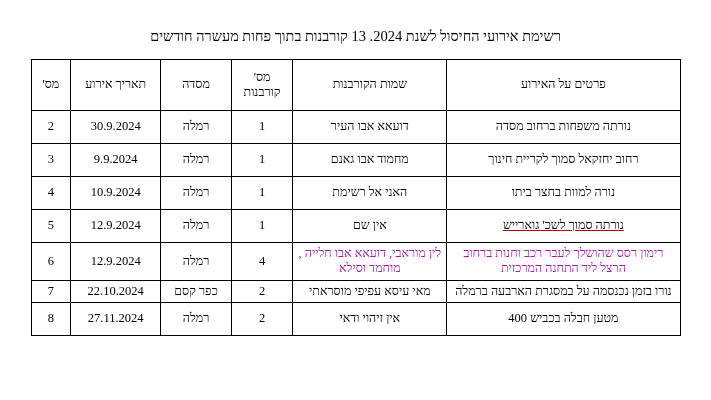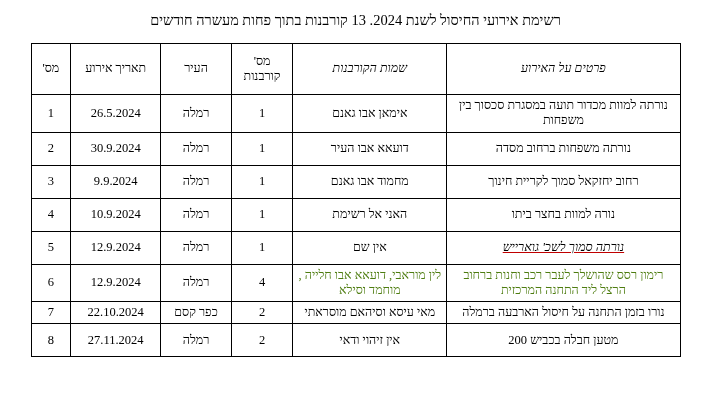--- a/index.html
+++ b/index.html
@@ -17,21 +17,21 @@
   .page {
     position: relative;
     width: 711px;
     height: 400px;
     box-sizing: border-box;
   }
   .doc-title {
     text-align: center;
     font-size: 14.5px;
     font-family: "Liberation Serif", serif;
-    padding-top: 12px;
+    padding-top: 28px;
     padding-bottom: 14px;
     direction: rtl;
     letter-spacing: 0;
   }
   .table-wrap {
     margin: 0 auto;
     width: 650px;
   }
   table.main {
     border-collapse: collapse;
@@ -52,32 +52,31 @@
     font-weight: normal;
   }
   
   col.c-details { width: 212px; }
   col.c-names   { width: 140px; }
   col.c-count   { width: 56px; }
   col.c-city    { width: 64px; }
   col.c-date    { width: 82px; }
   col.c-num     { width: 36px; }
 
-  .hdr-details, .hdr-names { height: 44px; font-style: italic; }
+  .hdr-details, .hdr-names { height: 44px; }
   td.details { text-align: center; }
   td.names { text-align: center; }
   td.count, td.city, td.date, td.num { text-align: center; }
 
   .underline-red {
     text-decoration: underline;
     text-decoration-color: #c00000;
-    font-style: italic;
   }
   .red-text {
-    color: #4d7c0f;
+    color: #a21caf;
   }
   tr.r1 td { height: 26px; }
 </style>
 </head>
 <body>
 
 <div class="page">
 
   <div class="doc-title">רשימת אירועי החיסול לשנת 2024. 13 קורבנות בתוך פחות מעשרה חודשים</div>
 
@@ -89,34 +88,26 @@
         <col class="c-count">
         <col class="c-city">
         <col class="c-date">
         <col class="c-num">
       </colgroup>
       <thead>
         <tr>
           <th class="hdr-details">פרטים על האירוע</th>
           <th class="hdr-names">שמות הקורבנות</th>
           <th>מס' קורבנות</th>
-          <th>העיר</th>
+          <th>מסדה</th>
           <th>תאריך אירוע</th>
           <th>מס'</th>
         </tr>
       </thead>
       <tbody>
-        <tr class="r1">
-          <td class="details">נורתה למוות מכדור תועה במסגרת סכסוך בין משפחות</td>
-          <td class="names">אימאן אבו גאנם</td>
-          <td class="count">1</td>
-          <td class="city">רמלה</td>
-          <td class="date">26.5.2024</td>
-          <td class="num">1</td>
-        </tr>
         <tr class="r1">
           <td class="details">נורתה משפחות ברחוב מסדה</td>
           <td class="names">דועאא אבו העיר</td>
           <td class="count">1</td>
           <td class="city">רמלה</td>
           <td class="date">30.9.2024</td>
           <td class="num">2</td>
         </tr>
         <tr class="r1">
           <td class="details">רחוב יחזקאל סמוך לקריית חינוך</td>
@@ -144,29 +135,29 @@
         </tr>
         <tr>
           <td class="details red-text">רימון רסס שהושלך לעבר רכב וחנות ברחוב הרצל ליד התחנה המרכזית</td>
           <td class="names red-text">לין מוראבי, דועאא אבו חלייה , מוחמד וסילא</td>
           <td class="count">4</td>
           <td class="city">רמלה</td>
           <td class="date">12.9.2024</td>
           <td class="num">6</td>
         </tr>
         <tr>
-          <td class="details">נורו בזמן התחנה על חיסול הארבעה ברמלה</td>
-          <td class="names">מאי עיסא וסיהאם מוסראתי</td>
+          <td class="details">נורו בזמן נכנסמה על במסגרת הארבעה ברמלה</td>
+          <td class="names">מאי עיסא עפיפי מוסראתי</td>
           <td class="count">2</td>
           <td class="city">כפר קסם</td>
           <td class="date">22.10.2024</td>
           <td class="num">7</td>
         </tr>
         <tr class="r1">
-          <td class="details">מטען חבלה בכביש 200</td>
+          <td class="details">מטען חבלה בכביש 400</td>
           <td class="names">אין זיהוי ודאי</td>
           <td class="count">2</td>
           <td class="city">רמלה</td>
           <td class="date">27.11.2024</td>
           <td class="num">8</td>
         </tr>
       </tbody>
     </table>
   </div>
 

